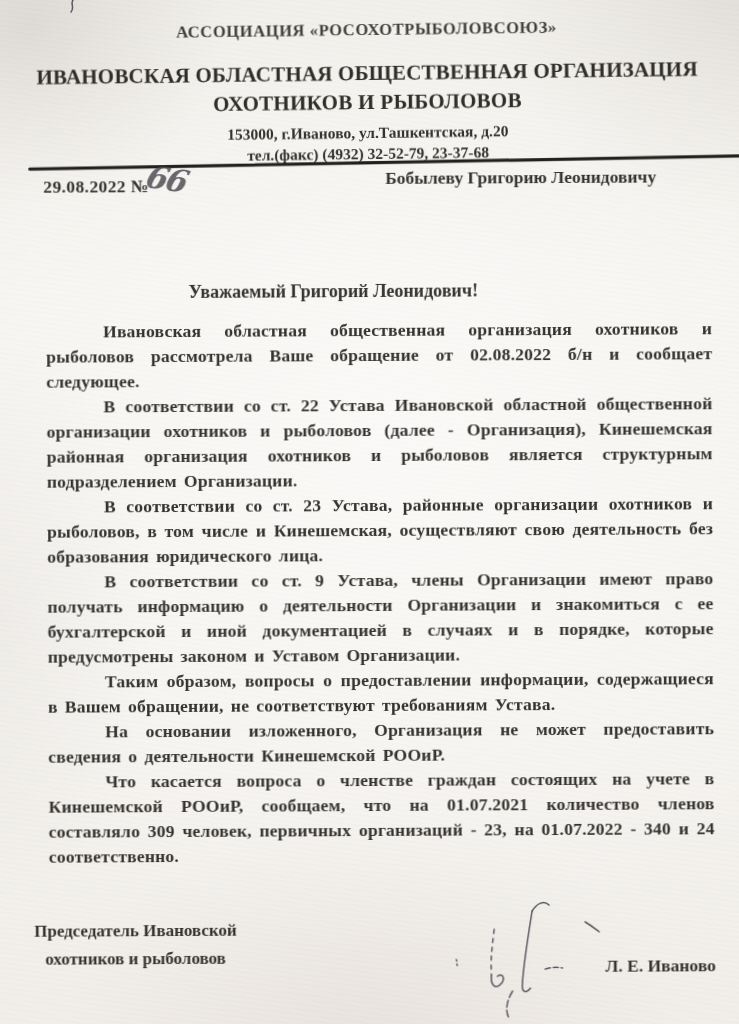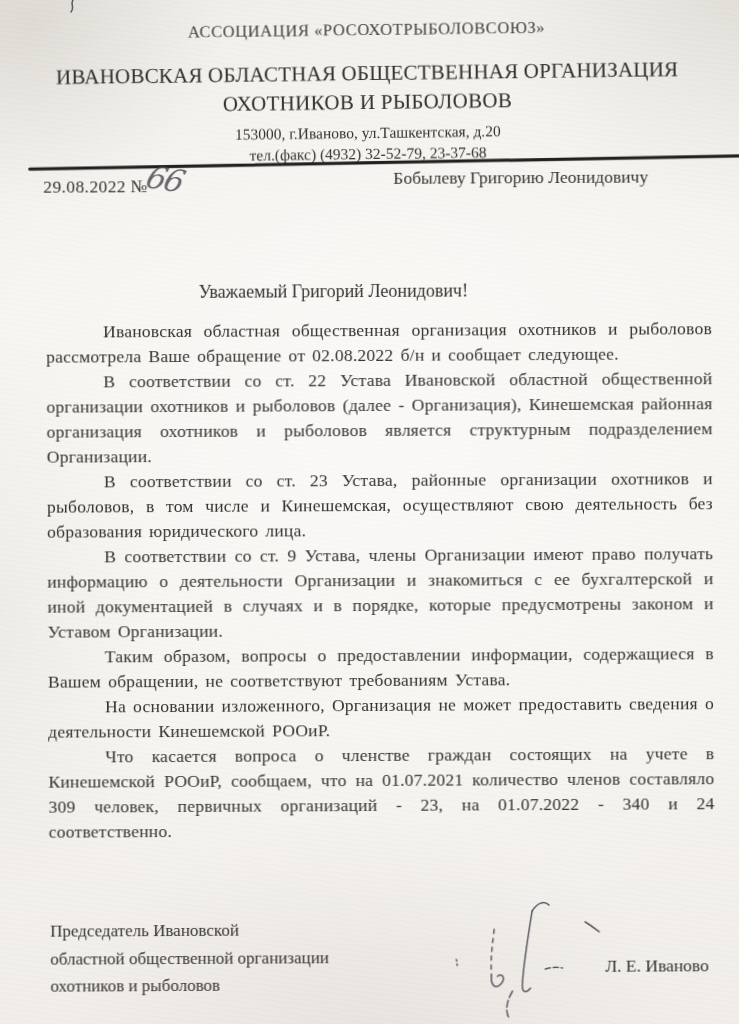--- a/index.html
+++ b/index.html
@@ -12,20 +12,21 @@
     position:relative;width:739px;height:1024px;overflow:hidden;
     background-color:#f4f2ed;
     background-image:
       radial-gradient(120% 85% at 52% 42%, rgba(255,255,255,0.50), rgba(255,255,255,0) 62%),
       radial-gradient(38% 26% at 4% 2%, rgba(110,100,92,0.14), rgba(110,100,92,0) 70%),
       radial-gradient(46% 30% at 99% 0%, rgba(110,100,92,0.10), rgba(110,100,92,0) 70%),
       radial-gradient(60% 34% at 50% 103%, rgba(150,125,115,0.10), rgba(150,125,115,0) 70%),
       radial-gradient(30% 40% at 0% 60%, rgba(120,110,100,0.07), rgba(120,110,100,0) 70%),
       repeating-linear-gradient(7deg, rgba(60,50,40,0.012) 0 2px, rgba(255,255,255,0.01) 2px 5px),
       linear-gradient(180deg,#f0eee9 0%,#f6f4f0 28%,#f5f3ef 70%,#f1eeea 100%);
+    font-weight: bold;
   }
   .letter{
     position:absolute;inset:0;
     color:#35332f;
     transform:rotate(-0.3deg);
     filter:blur(0.3px);
   }
   
   .letterhead{
     position:absolute;top:20px;left:0;right:0;text-align:center;
@@ -53,21 +54,21 @@
   }
   .addressee{position:absolute;left:358px;right:52px;top:168px;text-align:center;font-size:17.5px;}
   
   .salutation{position:absolute;left:40px;right:110px;top:281px;text-align:center;font-size:18px;}
   .bodytext{position:absolute;left:47px;top:318px;width:666px;}
   .bodytext p{
     margin:0;font-size:17.6px;line-height:25px;
     text-align:justify;text-indent:57px;word-spacing:2.5px;letter-spacing:0.2px;
   }
   
-  .sigtitle{position:absolute;left:48px;top:916px;font-size:17px;line-height:27.5px;}
+  .sigtitle{position:absolute;left:32px;top:916px;font-size:17px;line-height:27.5px;text-align:center;}
   .signer{position:absolute;left:603px;top:957px;font-size:17.5px;white-space:nowrap;}
   .signature-svg{position:absolute;left:452px;top:896px;width:160px;height:128px;}
   .stray-svg{position:absolute;left:64px;top:0;width:20px;height:16px;}
   svg path{fill:none;stroke:#595961;stroke-width:1.5;stroke-linecap:round;stroke-linejoin:round;}
 </style>
 </head>
 <body>
 
 <div class="page">
 
@@ -100,21 +101,20 @@
       <p>В соответствии со ст. 22 Устава Ивановской областной общественной организации охотников и рыболовов (далее - Организация), Кинешемская районная организация охотников и рыболовов является структурным подразделением Организации.</p>
       <p>В соответствии со ст. 23 Устава, районные организации охотников и рыболовов, в том числе и Кинешемская, осуществляют свою деятельность без образования юридического лица.</p>
       <p>В соответствии со ст. 9 Устава, члены Организации имеют право получать информацию о деятельности Организации и знакомиться с ее бухгалтерской и иной документацией в случаях и в порядке, которые предусмотрены законом и Уставом Организации.</p>
       <p>Таким образом, вопросы о предоставлении информации, содержащиеся в Вашем обращении, не соответствуют требованиям Устава.</p>
       <p>На основании изложенного, Организация не может предоставить сведения о деятельности Кинешемской РООиР.</p>
       <p>Что касается вопроса о членстве граждан состоящих на учете в Кинешемской РООиР, сообщаем, что на 01.07.2021 количество членов составляло 309 человек, первичных организаций - 23, на 01.07.2022 - 340 и 24 соответственно.</p>
     </div>
 
     <div class="sigtitle">
       <div>Председатель Ивановской</div>
-      <div>областной общественной организации</div>
       <div>охотников и рыболовов</div>
     </div>
 
     <svg class="signature-svg" viewBox="0 0 160 128">
       <path d="M40,34 C38,50 36,64 37,80" stroke-dasharray="4 5"></path>
       <path d="M37,80 C36,90 41,95 47,88 C51,83 48,77 43,81"></path>
       <path d="M78,16 C74,40 69,70 68,88 C67,97 71,99 76,93"></path>
       <path d="M78,16 C83,8 90,5 95,10"></path>
       <path d="M58,96 C52,106 50,116 55,124" stroke-dasharray="7 3"></path>
       <path d="M131,27 C136,30 141,34 145,37"></path>

